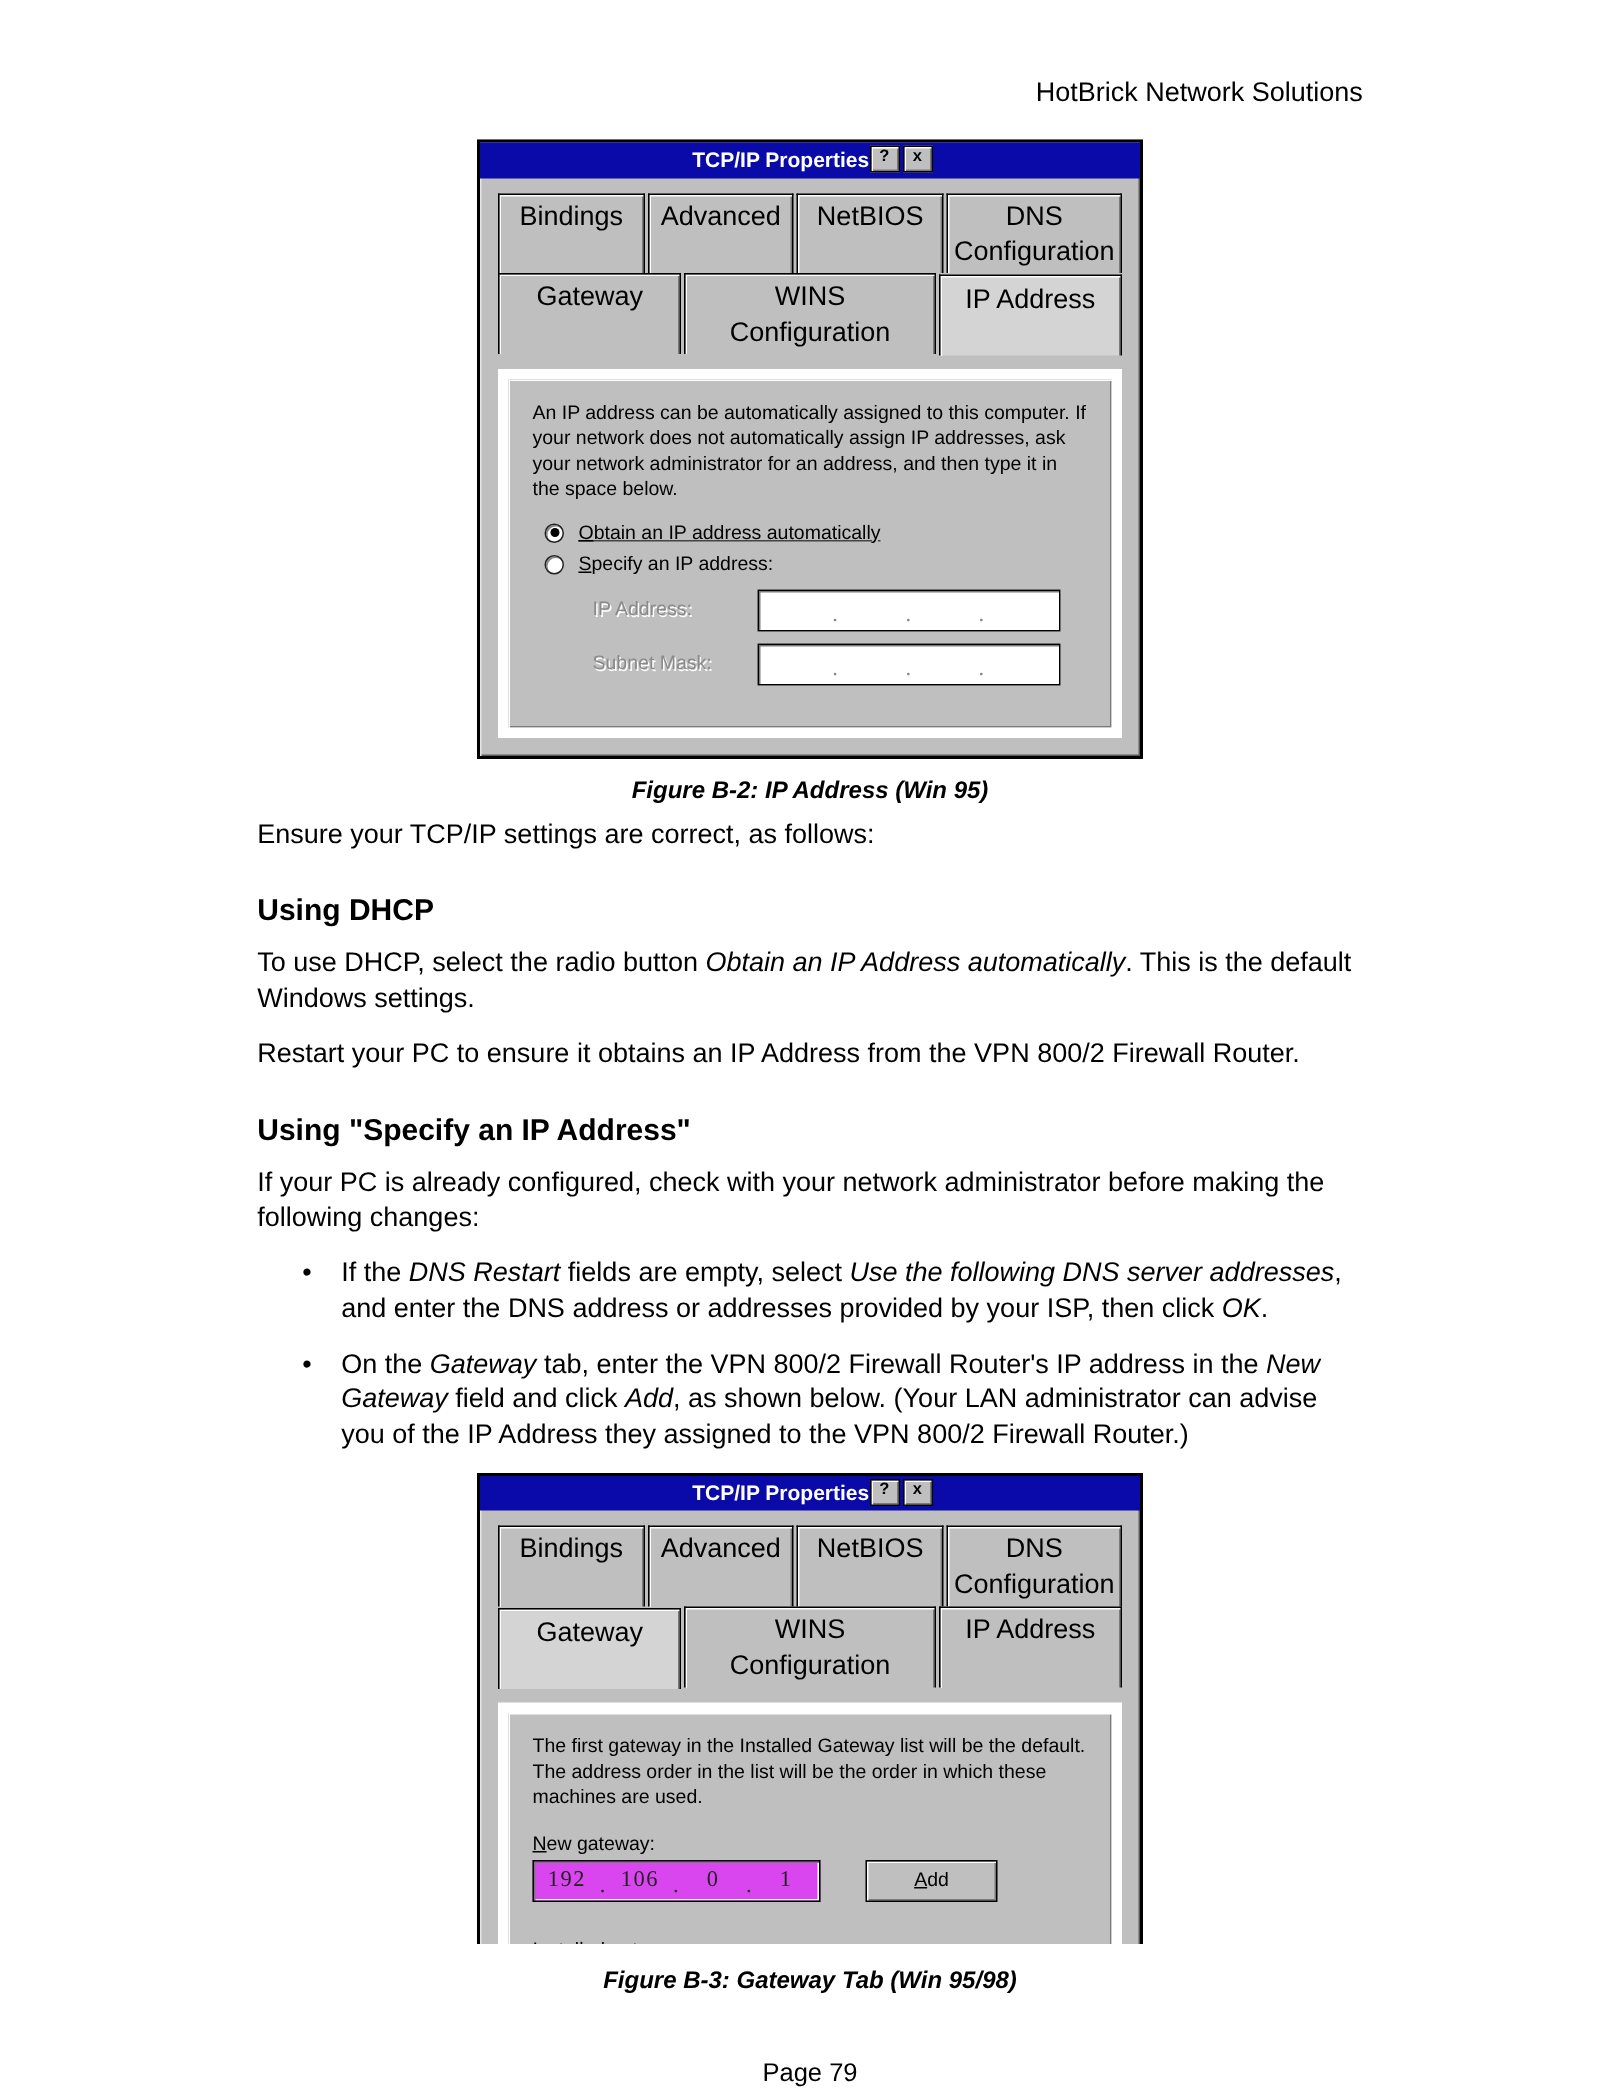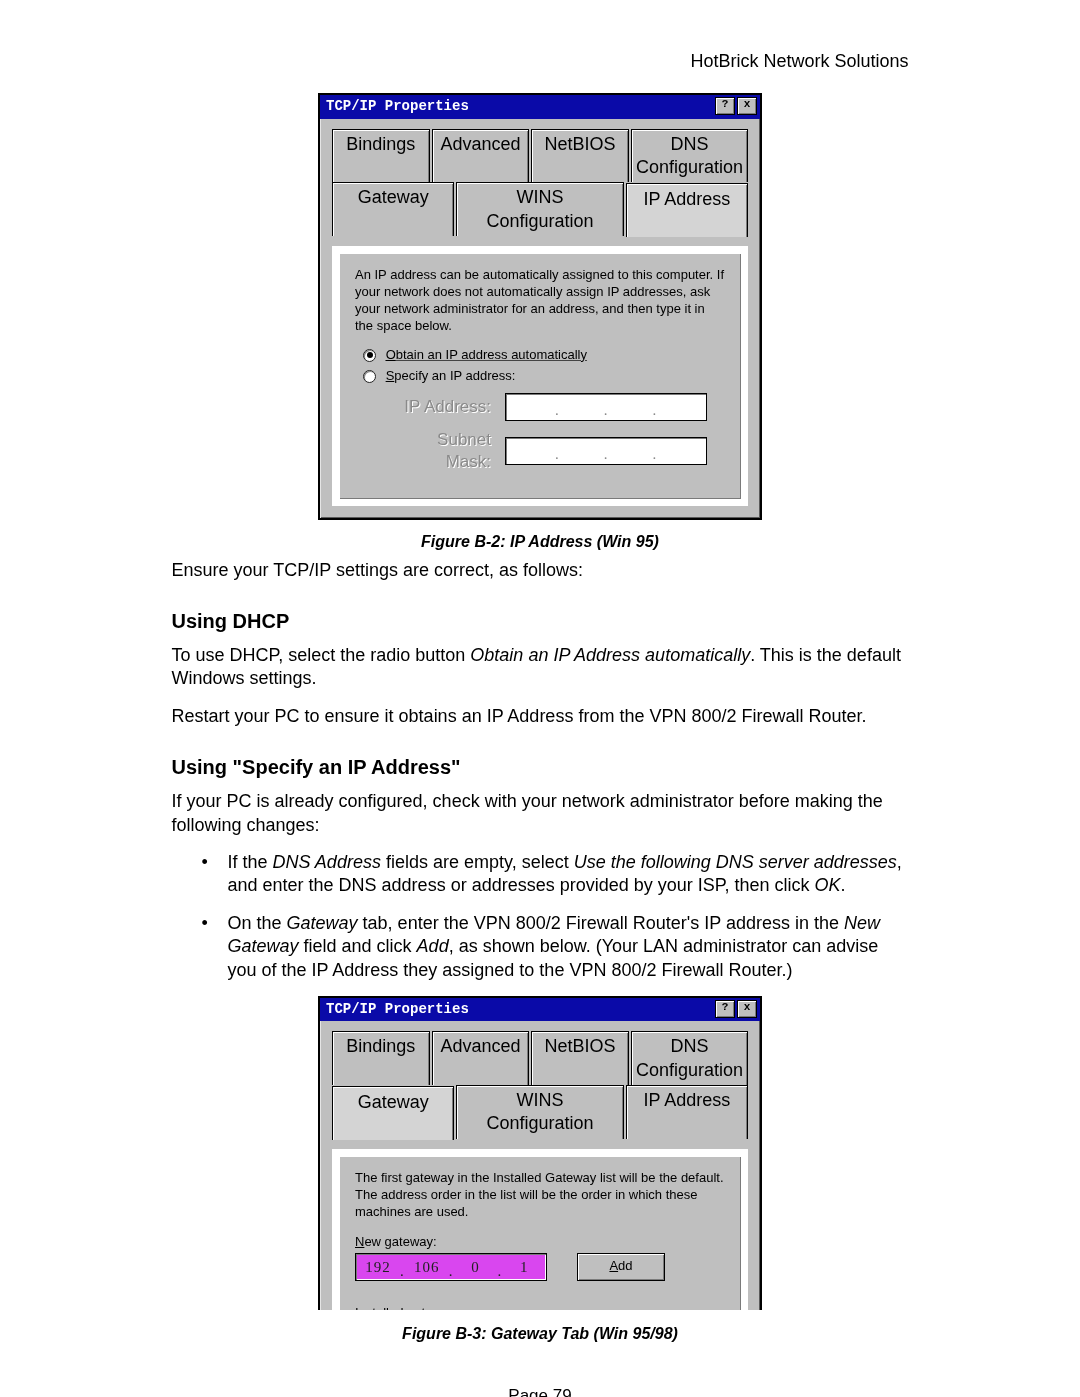--- a/index.html
+++ b/index.html
@@ -78,25 +78,25 @@
       inset -1px -1px 0 #5a5a5a;
     text-align: left;
     margin: 0 auto 4px auto;
   }
   .win-dialog .titlebar {
     background: #000a8a;
     background: linear-gradient(#0a0aa8, #0a0aa8);
     color: #fff;
     display: flex;
     align-items: center;
-    justify-content: space-between;
+    justify-content: center;
     padding: 2px 3px 3px 6px;
     font-weight: bold;
     font-size: 14px;
-    font-family: Liberation Mono, monospace;
+    font-family: Liberation Sans, sans-serif;
   }
   .titlebar-buttons {
     display: flex;
     gap: 2px;
   }
   .titlebtn {
     width: 18px;
     height: 16px;
     background: #bfbfbf;
     border: 1px solid #000;
@@ -187,23 +187,23 @@
     margin: 8px 0 0 40px;
   }
   .ip-grid-row {
     display: flex;
     align-items: center;
     margin: 8px 0;
     gap: 14px;
   }
   .ip-label {
     width: 96px;
-    font-size: 17px;
+    font-size: 13px;
     color: #7a7a7a;
-    text-align: right;
+    text-align: left;
   }
   .ip-field {
     width: 200px;
     height: 26px;
     background: #d946ef;
     border: 1px solid #000;
     box-shadow:
       inset 1px 1px 0 #7a7a7a,
       inset -1px -1px 0 #fff;
     display: flex;
@@ -355,21 +355,21 @@
   <p class="para">
     <span>To use DHCP, select the radio button </span><span class="italic">Obtain an IP Address automatically</span><span>. This is the default Windows settings.</span>
   </p>
   <p class="para">Restart your PC to ensure it obtains an IP Address from the VPN 800/2 Firewall Router.</p>
 
   <h3 class="section">Using "Specify an IP Address"</h3>
   <p class="para">If your PC is already configured, check with your network administrator before making the following changes:</p>
 
   <ul class="outer">
     <li>
-      <span>If the </span><span class="italic">DNS Address</span><span> fields are empty, select </span><span class="italic">Use the following DNS server addresses</span><span>, and enter the DNS address or addresses provided by your ISP, then click </span><span class="italic">OK</span><span>.</span>
+      <span>If the </span><span class="italic">DNS Restart</span><span> fields are empty, select </span><span class="italic">Use the following DNS server addresses</span><span>, and enter the DNS address or addresses provided by your ISP, then click </span><span class="italic">OK</span><span>.</span>
     </li>
     <li>
       <span>On the </span><span class="italic">Gateway</span><span> tab, enter the VPN 800/2 Firewall Router's IP address in the </span><span class="italic">New Gateway</span><span> field and click </span><span class="italic">Add</span><span>, as shown below. (Your LAN administrator can advise you of the IP Address they assigned to the VPN 800/2 Firewall Router.)</span>
     </li>
   </ul>
 
   <div class="figure-wrap">
     <div class="clip-bottom">
     <div class="win-dialog">
       <div class="titlebar">

